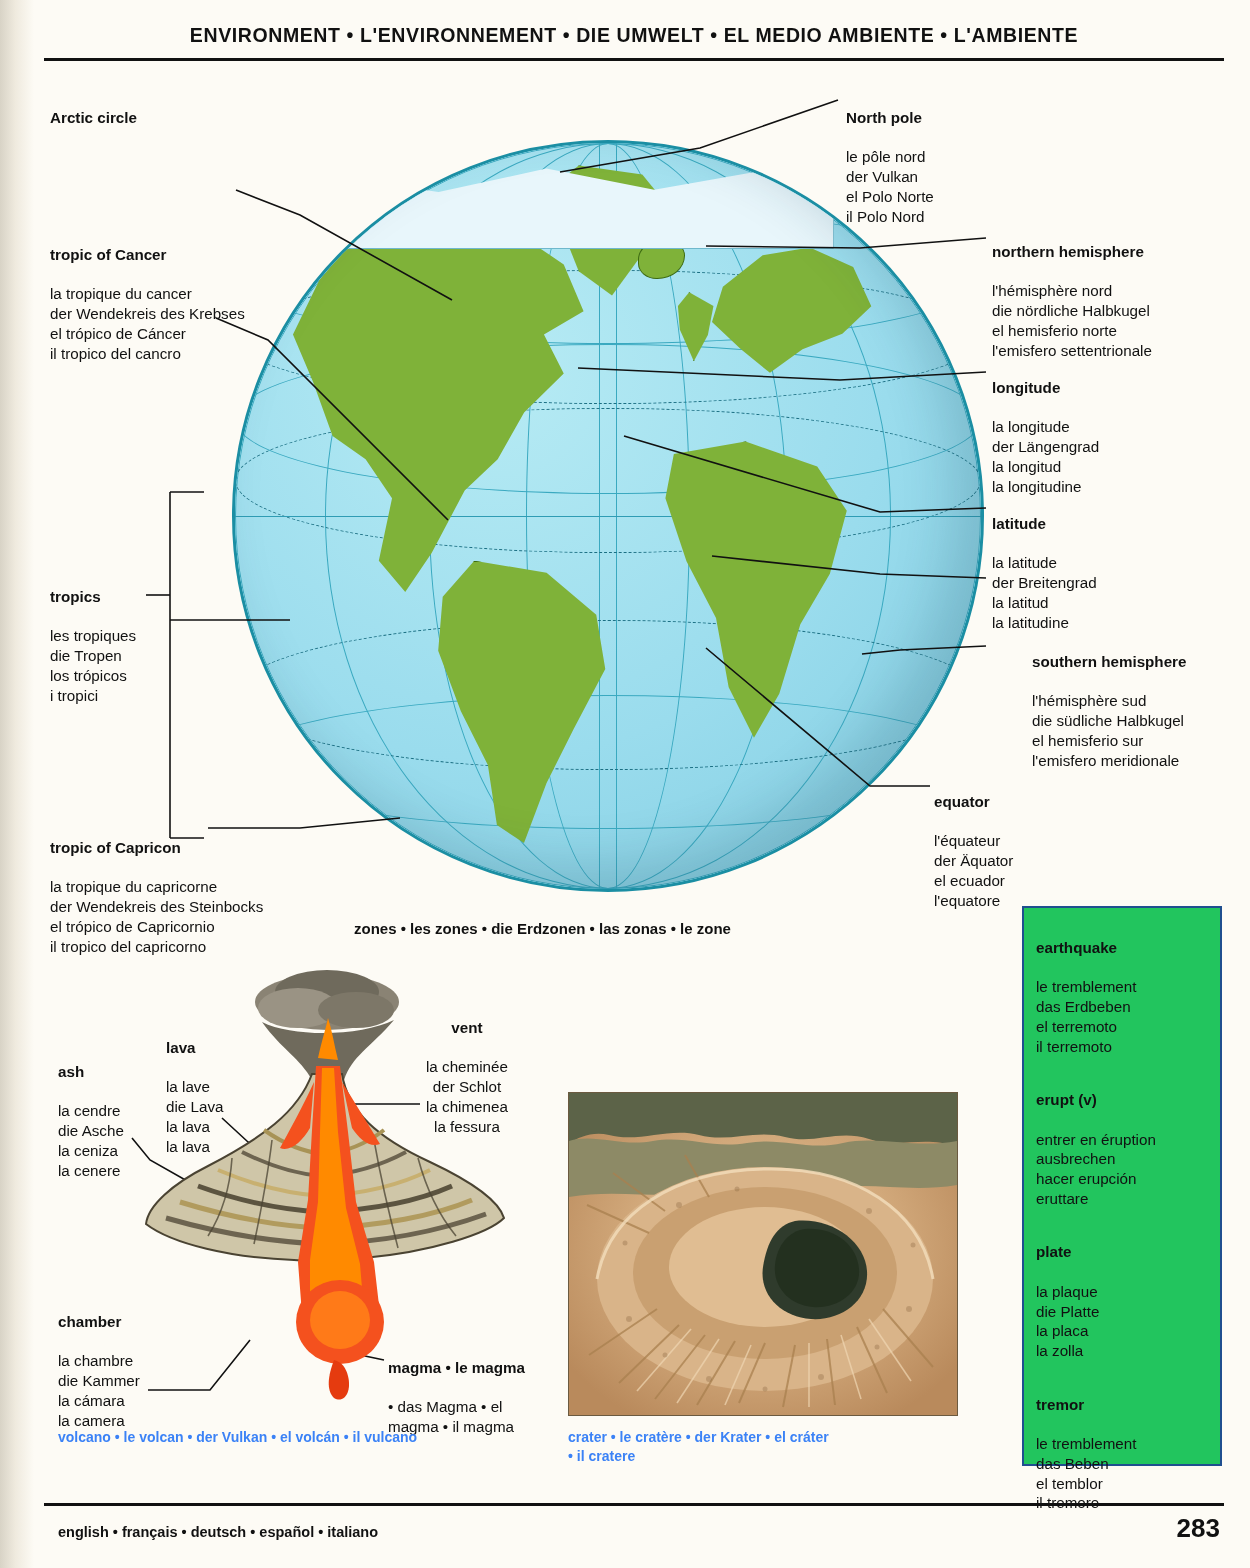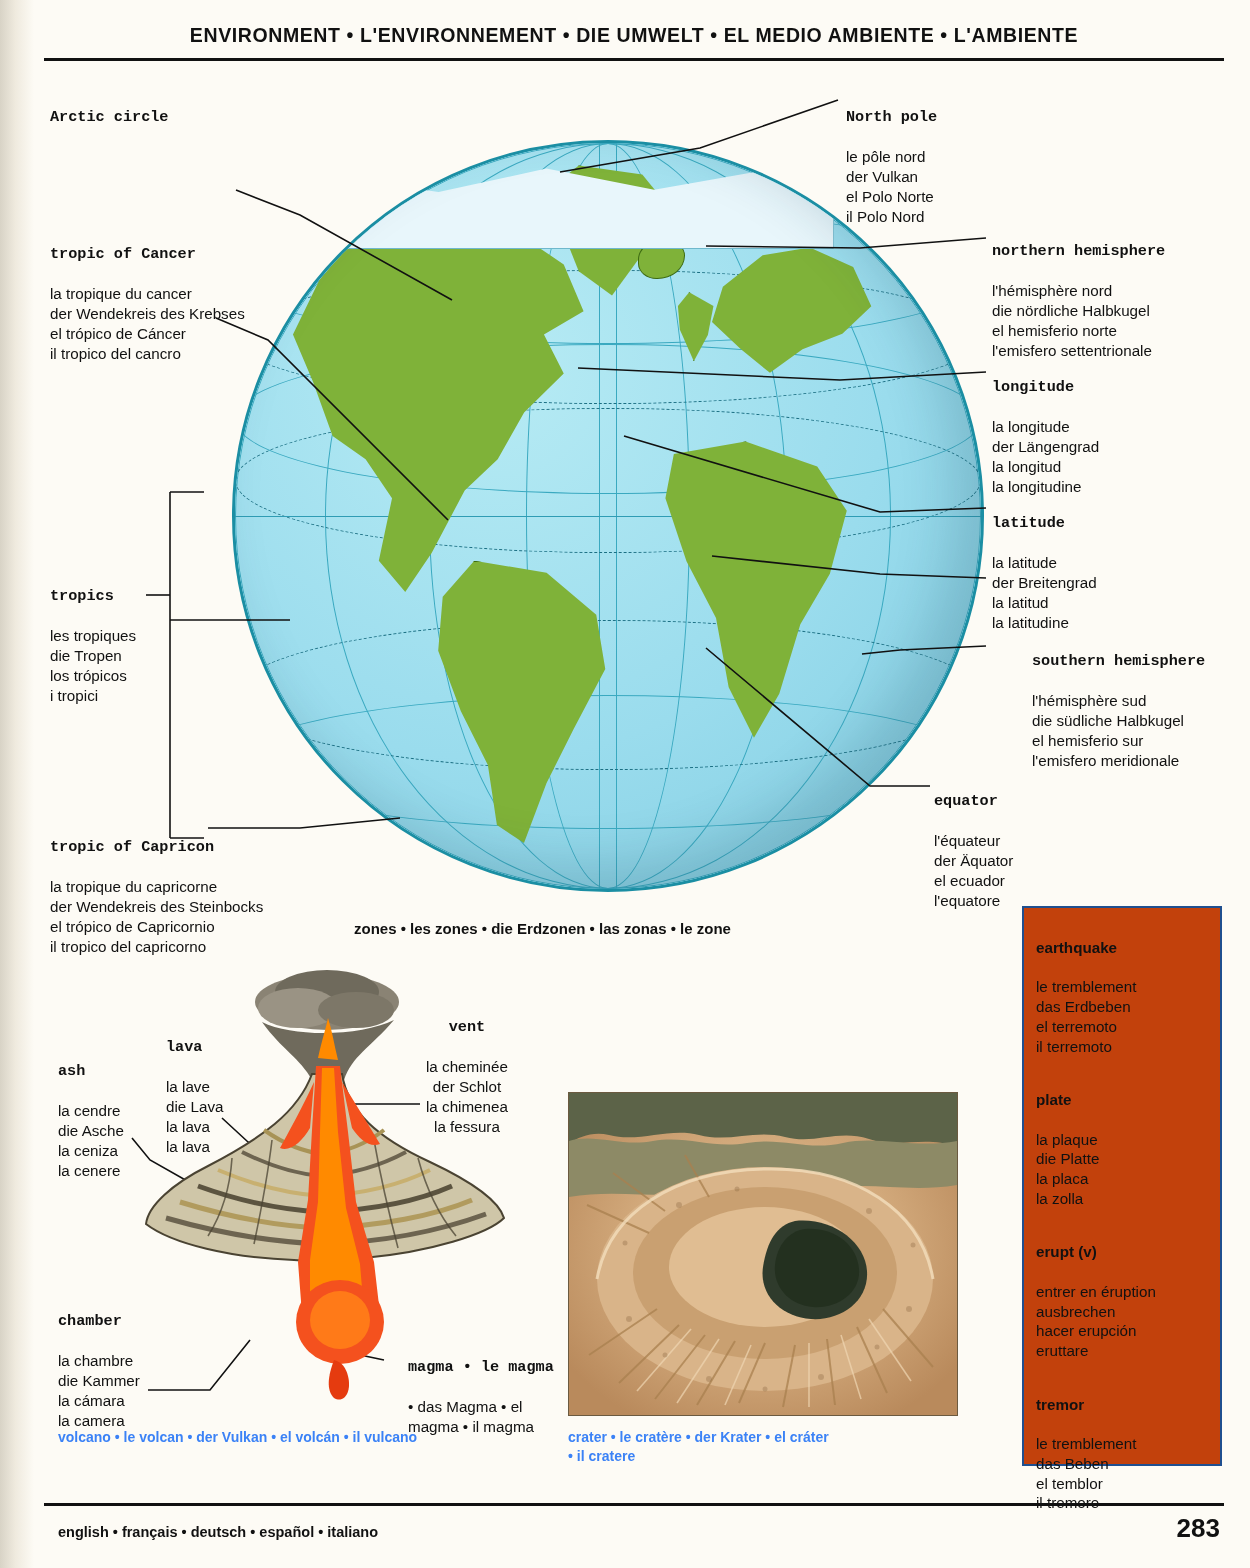--- a/index.html
+++ b/index.html
@@ -67,21 +67,20 @@
   .lbl {
     position: absolute;
     font-size: 15.2px;
     line-height: 1.30;
     color: #111;
     white-space: pre-line;
   }
   .lbl .first {
     font-weight: bold;
     display: block;
-    font-family: Liberation Mono, monospace;
   }
   .lbl .rest { display: block; }
 
   .caption {
     position: absolute;
     font-size: 14px;
     font-weight: bold;
     color: #3b82f6;
     line-height: 1.35;
   }
@@ -214,21 +213,21 @@
     background: #c9a376;
   }
   .crater-svg { display: block; }
 
   
   .glossary {
     position: absolute;
     right: 28px; top: 906px;
     width: 200px; height: 560px;
     border: 2.5px solid #1f4f8f;
-    background: #c2410c;
+    background: #22c55e;
     padding: 10px 12px;
     box-sizing: border-box;
   }
   .glossary .entry {
     font-size: 15.2px;
     line-height: 1.30;
     margin-bottom: 14px;
     color: #111;
     white-space: pre-line;
   }
@@ -466,21 +465,21 @@
 </div>
 
 <div class="lbl" style="left:58px; top:1292px;">
   <span class="first">chamber</span>
   <span class="rest">la chambre
 die Kammer
 la cámara
 la camera</span>
 </div>
 
-<div class="lbl" style="left:388px; top:1338px;margin-left:20px;">
+<div class="lbl" style="left:388px; top:1338px;">
   <span class="first">magma • le magma</span>
   <span class="rest">• das Magma • el
 magma • il magma</span>
 </div>
 
 <div class="caption" style="left:58px; top:1428px;">volcano • le volcan • der Vulkan • el volcán • il vulcano</div>
 
 <div class="crater-photo">
   <svg class="crater-svg" width="388" height="322" viewBox="0 0 388 322">
     <defs>
@@ -558,32 +557,32 @@
 
 <div class="glossary">
   <div class="entry">
     <span class="first">earthquake</span>
     <span class="rest">le tremblement
 das Erdbeben
 el terremoto
 il terremoto</span>
   </div>
   <div class="entry">
+    <span class="first">erupt (v)</span>
+    <span class="rest">entrer en éruption
+ausbrechen
+hacer erupción
+eruttare</span>
+  </div>
+  <div class="entry">
     <span class="first">plate</span>
     <span class="rest">la plaque
 die Platte
 la placa
 la zolla</span>
-  </div>
-  <div class="entry">
-    <span class="first">erupt (v)</span>
-    <span class="rest">entrer en éruption
-ausbrechen
-hacer erupción
-eruttare</span>
   </div>
   <div class="entry">
     <span class="first">tremor</span>
     <span class="rest">le tremblement
 das Beben
 el temblor
 il tremore</span>
   </div>
 </div>
 

